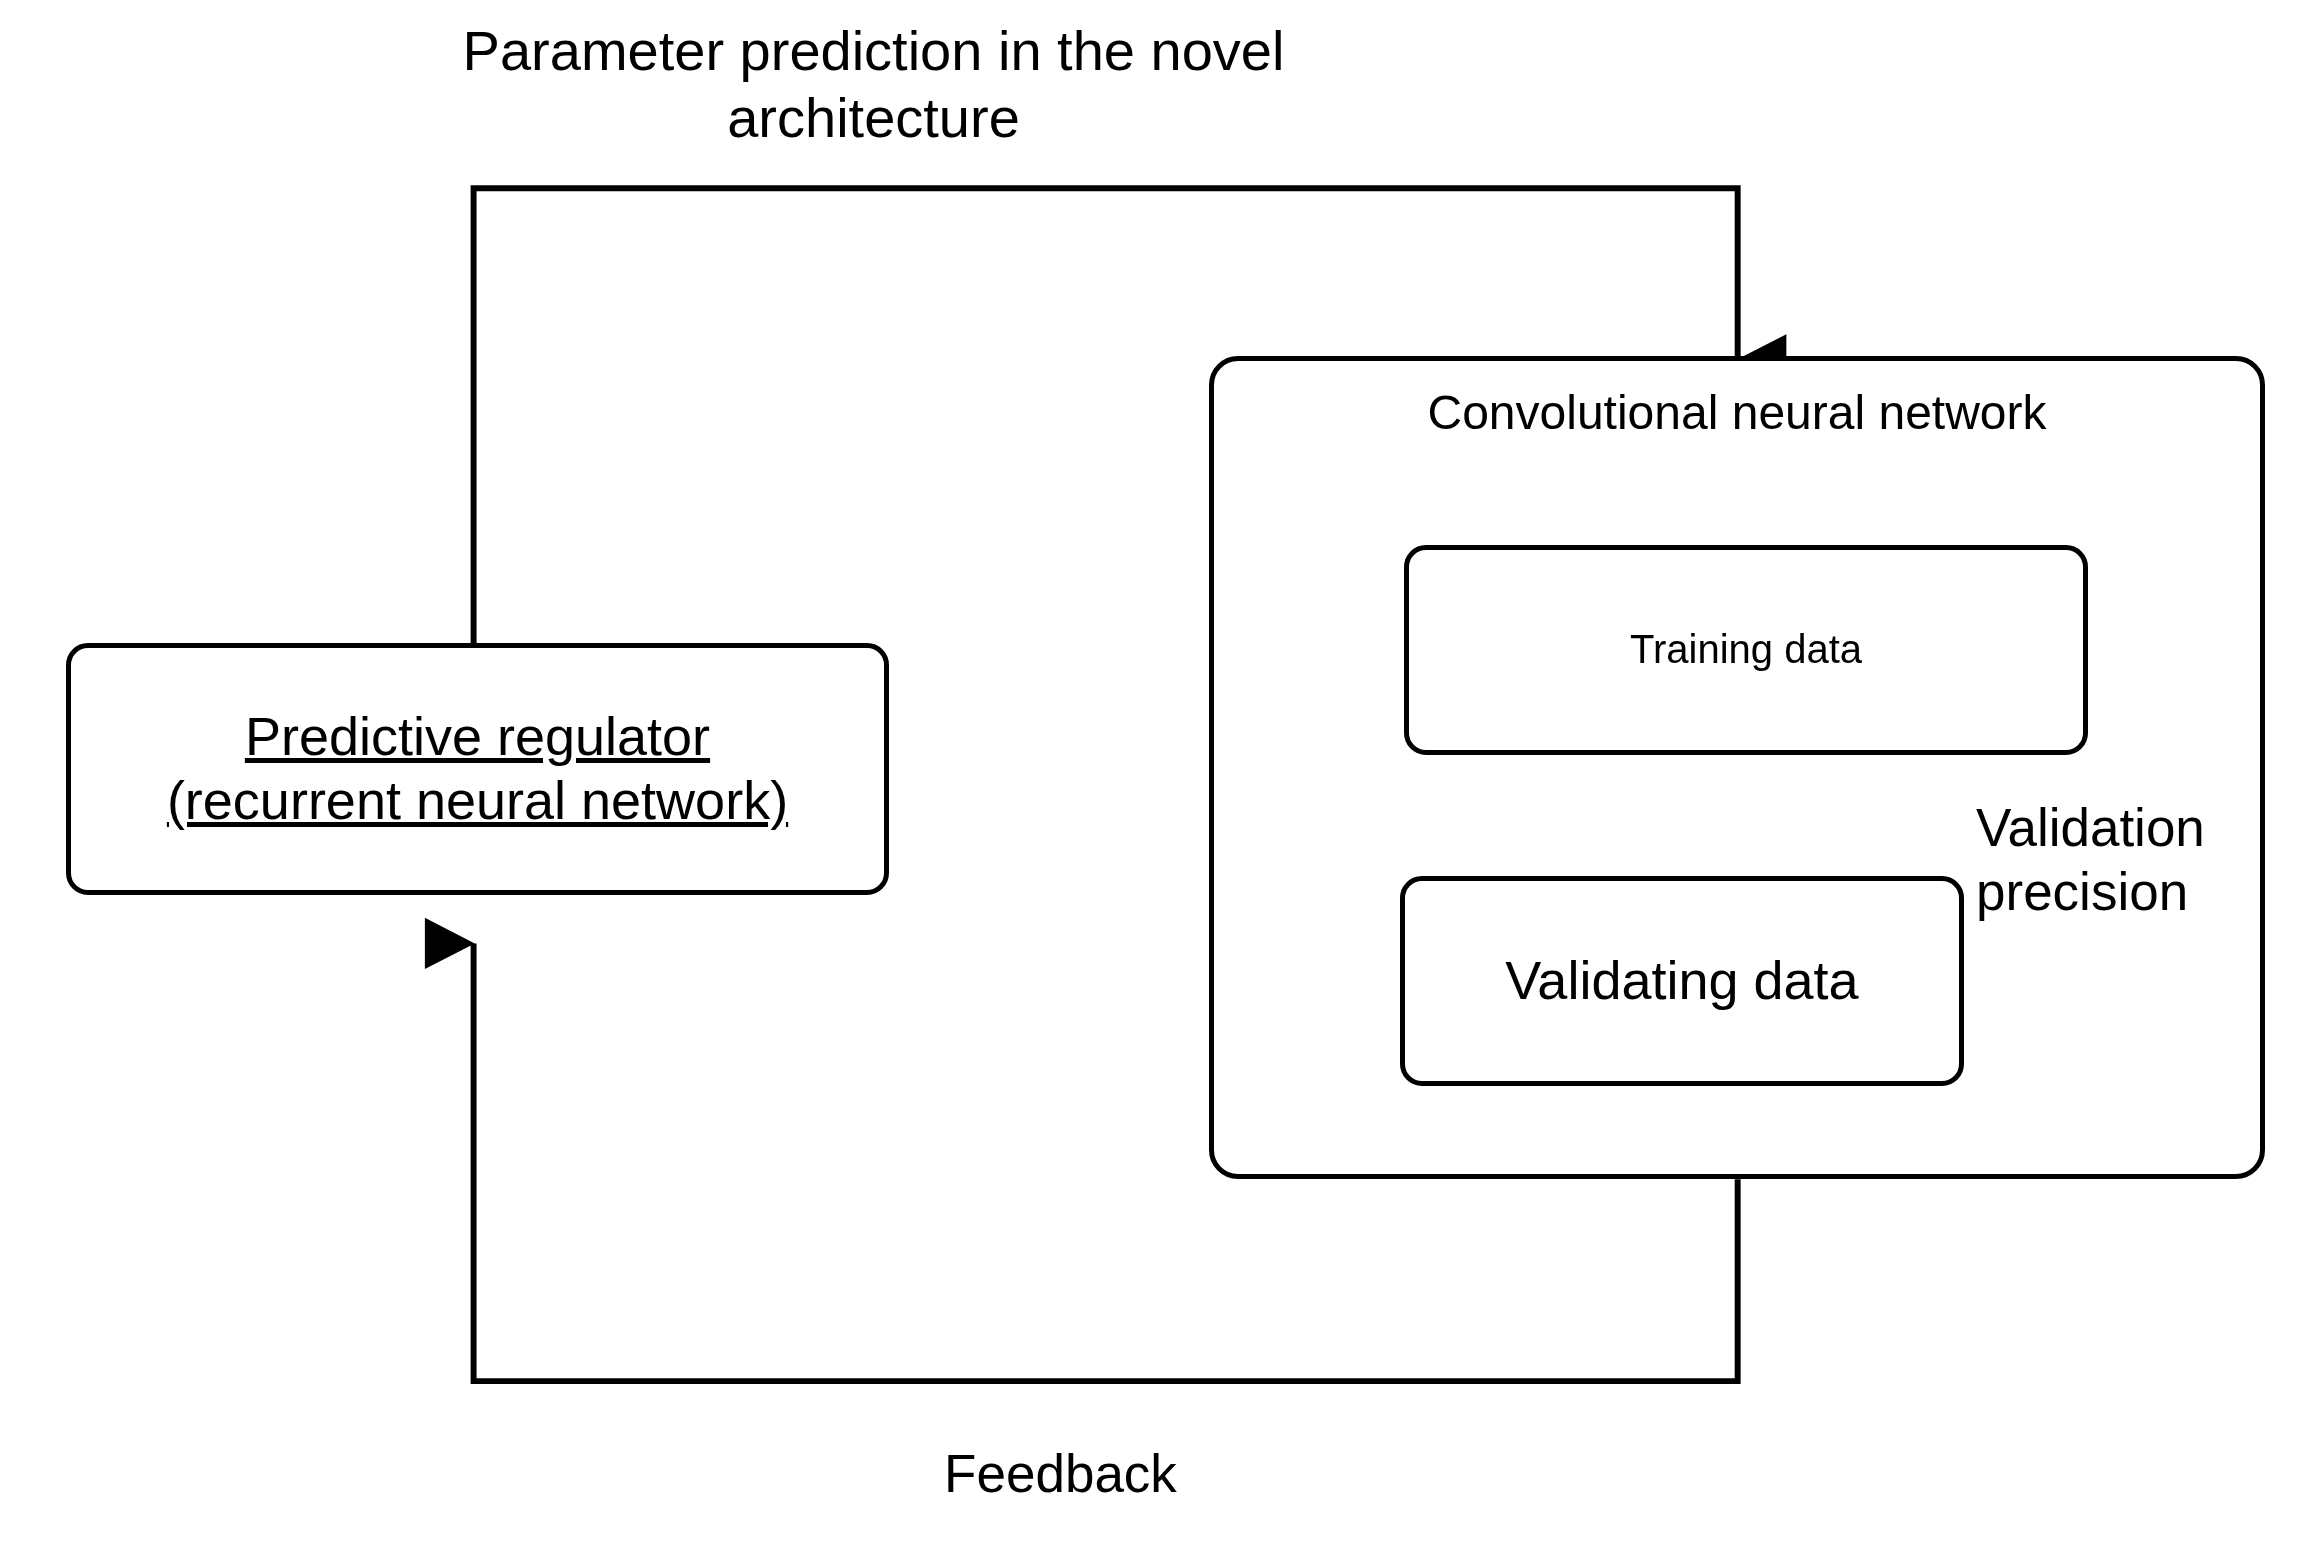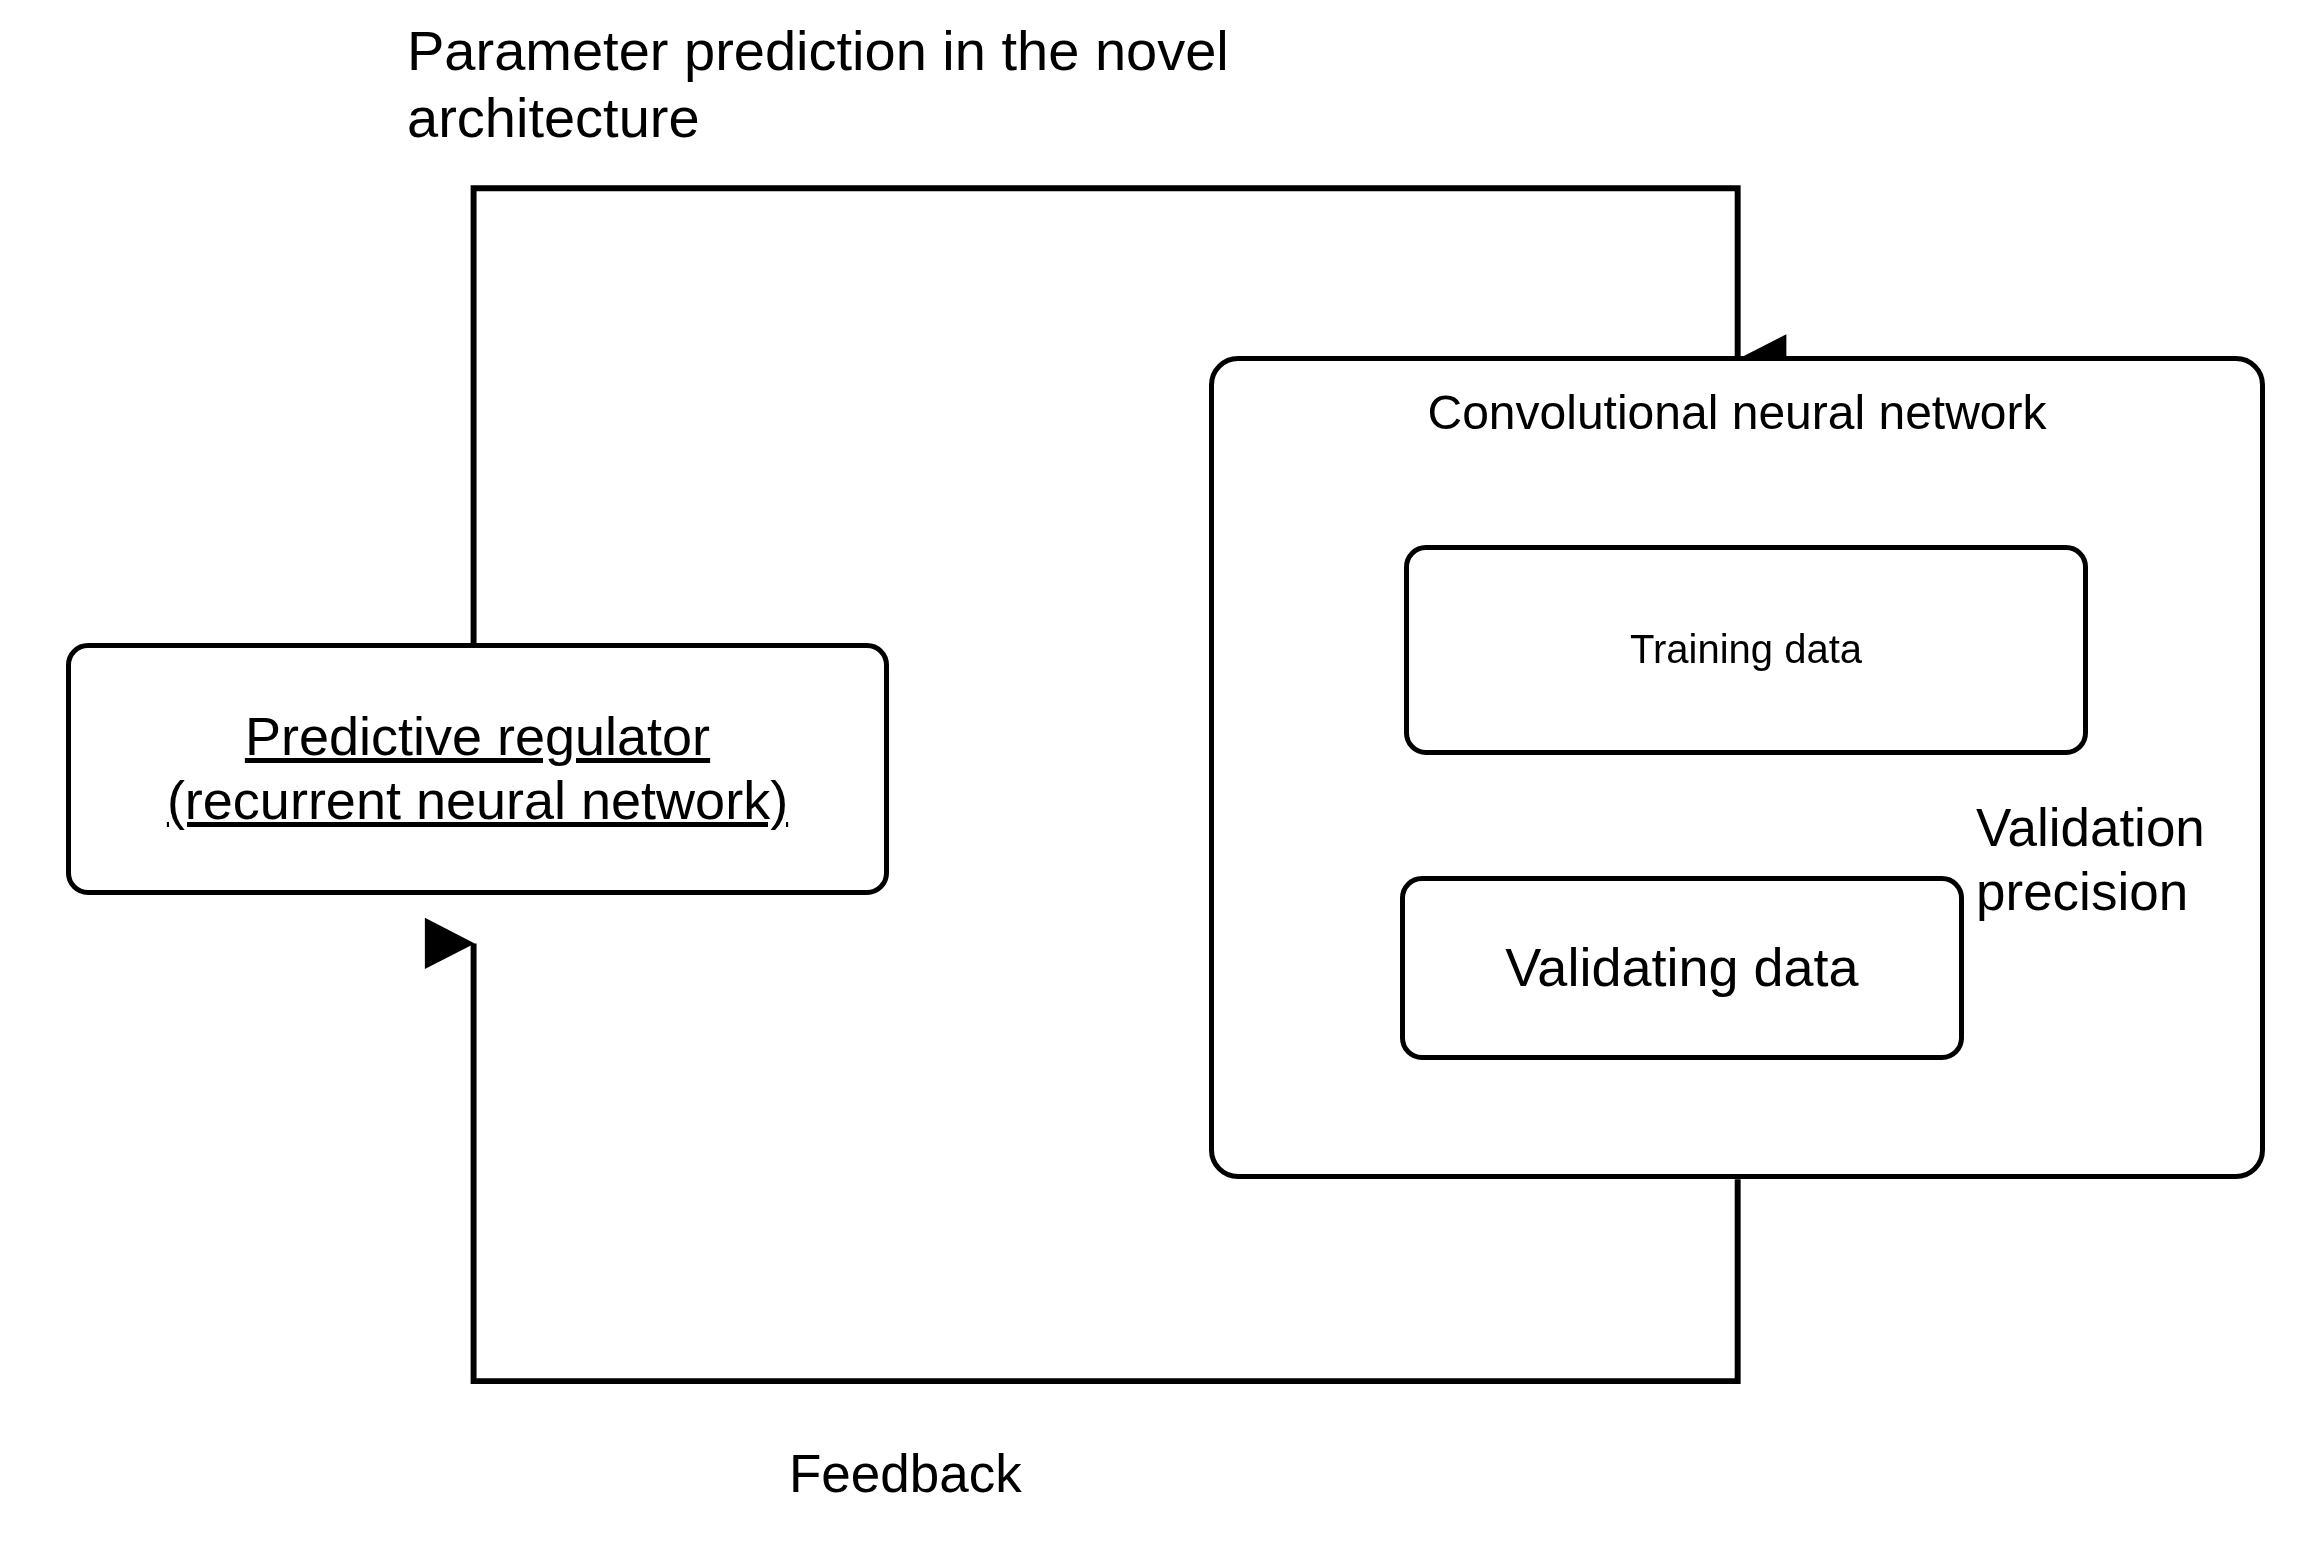--- a/index.html
+++ b/index.html
@@ -62,37 +62,38 @@
     left: 1404px;
     top: 545px;
     width: 684px;
     height: 210px;
     font-size: 40px;
   }
   #validating-box {
     left: 1400px;
     top: 876px;
     width: 564px;
-    height: 184px;
+    height: 210px;
     font-size: 54px;
   }
 
   
   #regulator-box {
     left: 66px;
     top: 643px;
     width: 823px;
     height: 252px;
     font-size: 54px;
     text-decoration: underline;
   }
 
   
   .free-label {
     position: absolute;
+    text-align: center;
     line-height: 1.2;
     white-space: pre-line;
   }
   #title-label {
     left: 407px;
     top: 17px;
     width: 933px;
     font-size: 56px;
   }
   #validation-precision-label {

